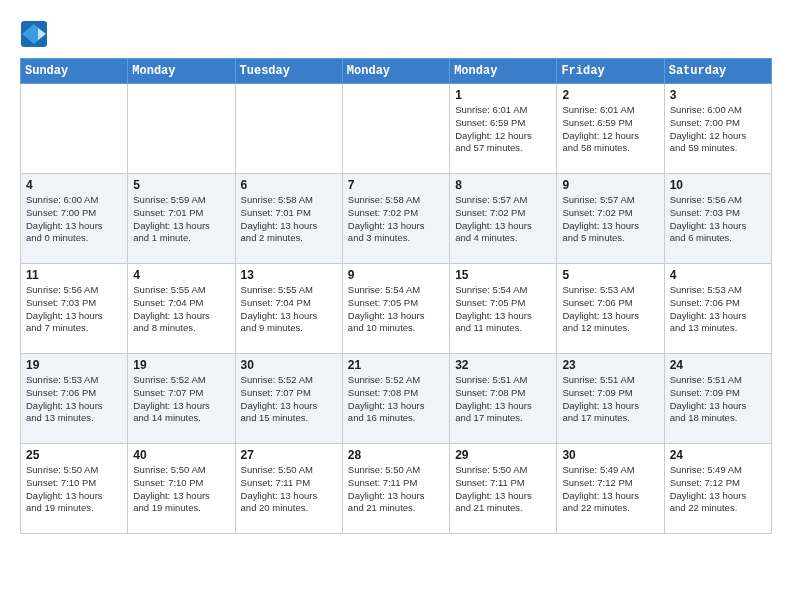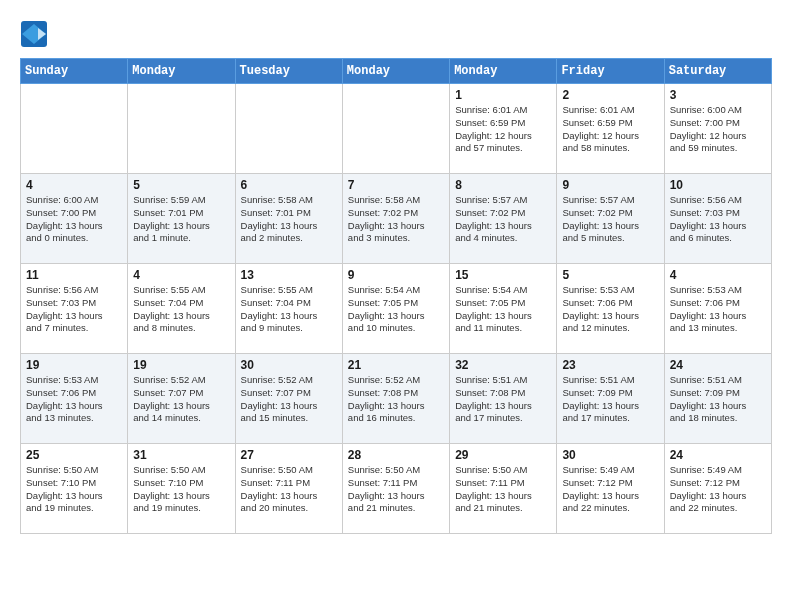--- a/index.html
+++ b/index.html
@@ -292,21 +292,21 @@
       </tr>
       <tr>
         <td>
           <div class="day-number">25</div>
           <div class="day-info" style="white-space: pre-line;">Sunrise: 5:50 AM
 Sunset: 7:10 PM
 Daylight: 13 hours
 and 19 minutes.</div>
         </td>
         <td>
-          <div class="day-number">31</div>
+          <div class="day-number">40</div>
           <div class="day-info" style="white-space: pre-line;">Sunrise: 5:50 AM
 Sunset: 7:10 PM
 Daylight: 13 hours
 and 19 minutes.</div>
         </td>
         <td>
           <div class="day-number">27</div>
           <div class="day-info" style="white-space: pre-line;">Sunrise: 5:50 AM
 Sunset: 7:11 PM
 Daylight: 13 hours

